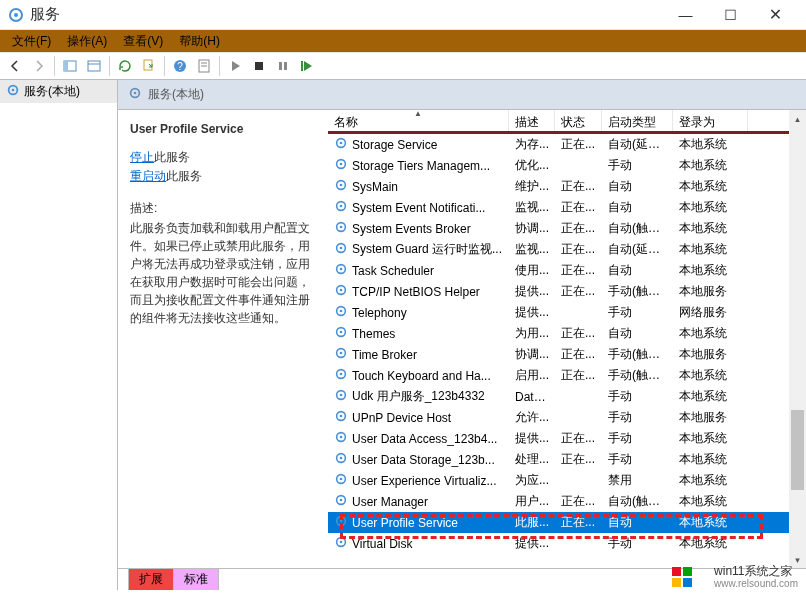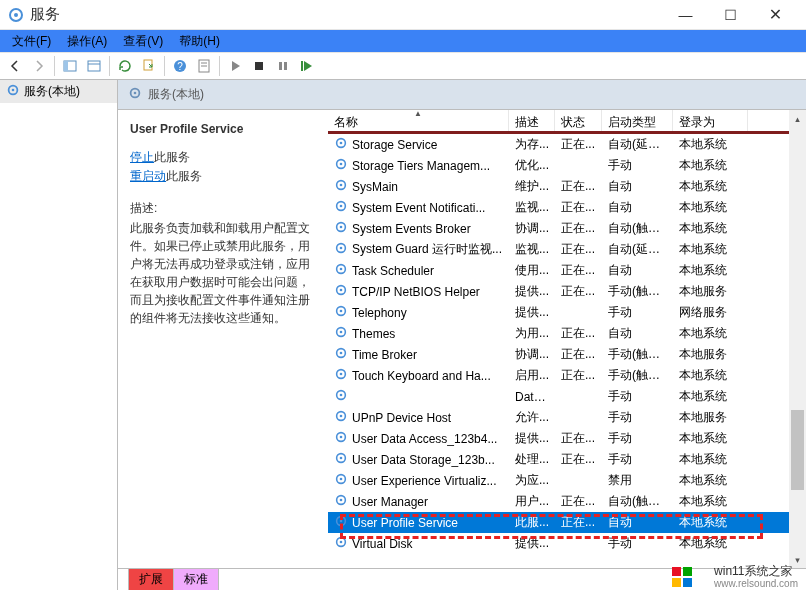--- a/index.html
+++ b/index.html
@@ -5,21 +5,21 @@
 * { margin: 0; padding: 0; box-sizing: border-box; font-family: "Segoe UI", "Microsoft YaHei", sans-serif; }
 body { background: #fff; width: 806px; height: 593px; overflow: hidden; position: relative; }
 
 .titlebar { height: 30px; display: flex; align-items: center; padding: 0 8px; background: #fff; border-bottom: 1px solid #e5e5e5; }
 .titlebar .app-icon { width: 16px; height: 16px; margin-right: 6px; }
 .titlebar .title { font-size: 15px; color: #333; flex: 1; }
 .winbtns { display: flex; }
 .winbtn { width: 45px; height: 30px; display: flex; align-items: center; justify-content: center; font-size: 14px; color: #333; cursor: pointer; }
 .winbtn.close { font-size: 16px; }
 
-.menubar { height: 22px; display: flex; align-items: center; padding: 0 4px; font-size: 12px; background: #3b82f6; }
+.menubar { height: 22px; display: flex; align-items: center; padding: 0 4px; font-size: 12px; background: #a16207; }
 .menuitem { padding: 2px 8px; cursor: pointer; }
 
 .toolbar { height: 28px; display: flex; align-items: center; padding: 2px 4px; background: #fff; gap: 2px; border-top: 1px solid #e5e5e5; border-bottom: 1px solid #bcbcbc; }
 .tbtn { width: 22px; height: 22px; display: flex; align-items: center; justify-content: center; cursor: pointer; border: 1px solid transparent; }
 .tbtn svg { width: 16px; height: 16px; }
 .tdiv { width: 1px; height: 20px; background: #d0d0d0; margin: 0 2px; }
 
 .content { display: flex; height: 510px; }
 .tree { width: 118px; border-right: 1px solid #bcbcbc; background: #fff; }
 .tree-item { display: flex; align-items: center; padding: 3px 6px; font-size: 12px; gap: 4px; }
@@ -365,20 +365,21 @@
               <div class="cell c-status">正在...</div>
               <div class="cell c-startup">手动(触发...</div>
               <div class="cell c-logon">本地系统</div>
             </div>
             <div class="row">
               <div class="cell c-name name-cell">
                 <span><svg class="gear-icon" viewBox="0 0 16 16">
                     <circle cx="8" cy="8" r="5" fill="none" stroke="#4a90d9" stroke-width="1.8"></circle>
                     <circle cx="8" cy="8" r="1.5" fill="#4a90d9"></circle>
                   </svg></span>
+                <span>Udk 用户服务_123b4332</span>
               </div>
               <div class="cell c-desc">Data...</div>
               <div class="cell c-status"></div>
               <div class="cell c-startup">手动</div>
               <div class="cell c-logon">本地系统</div>
             </div>
             <div class="row">
               <div class="cell c-name name-cell">
                 <span><svg class="gear-icon" viewBox="0 0 16 16">
                     <circle cx="8" cy="8" r="5" fill="none" stroke="#4a90d9" stroke-width="1.8"></circle>

